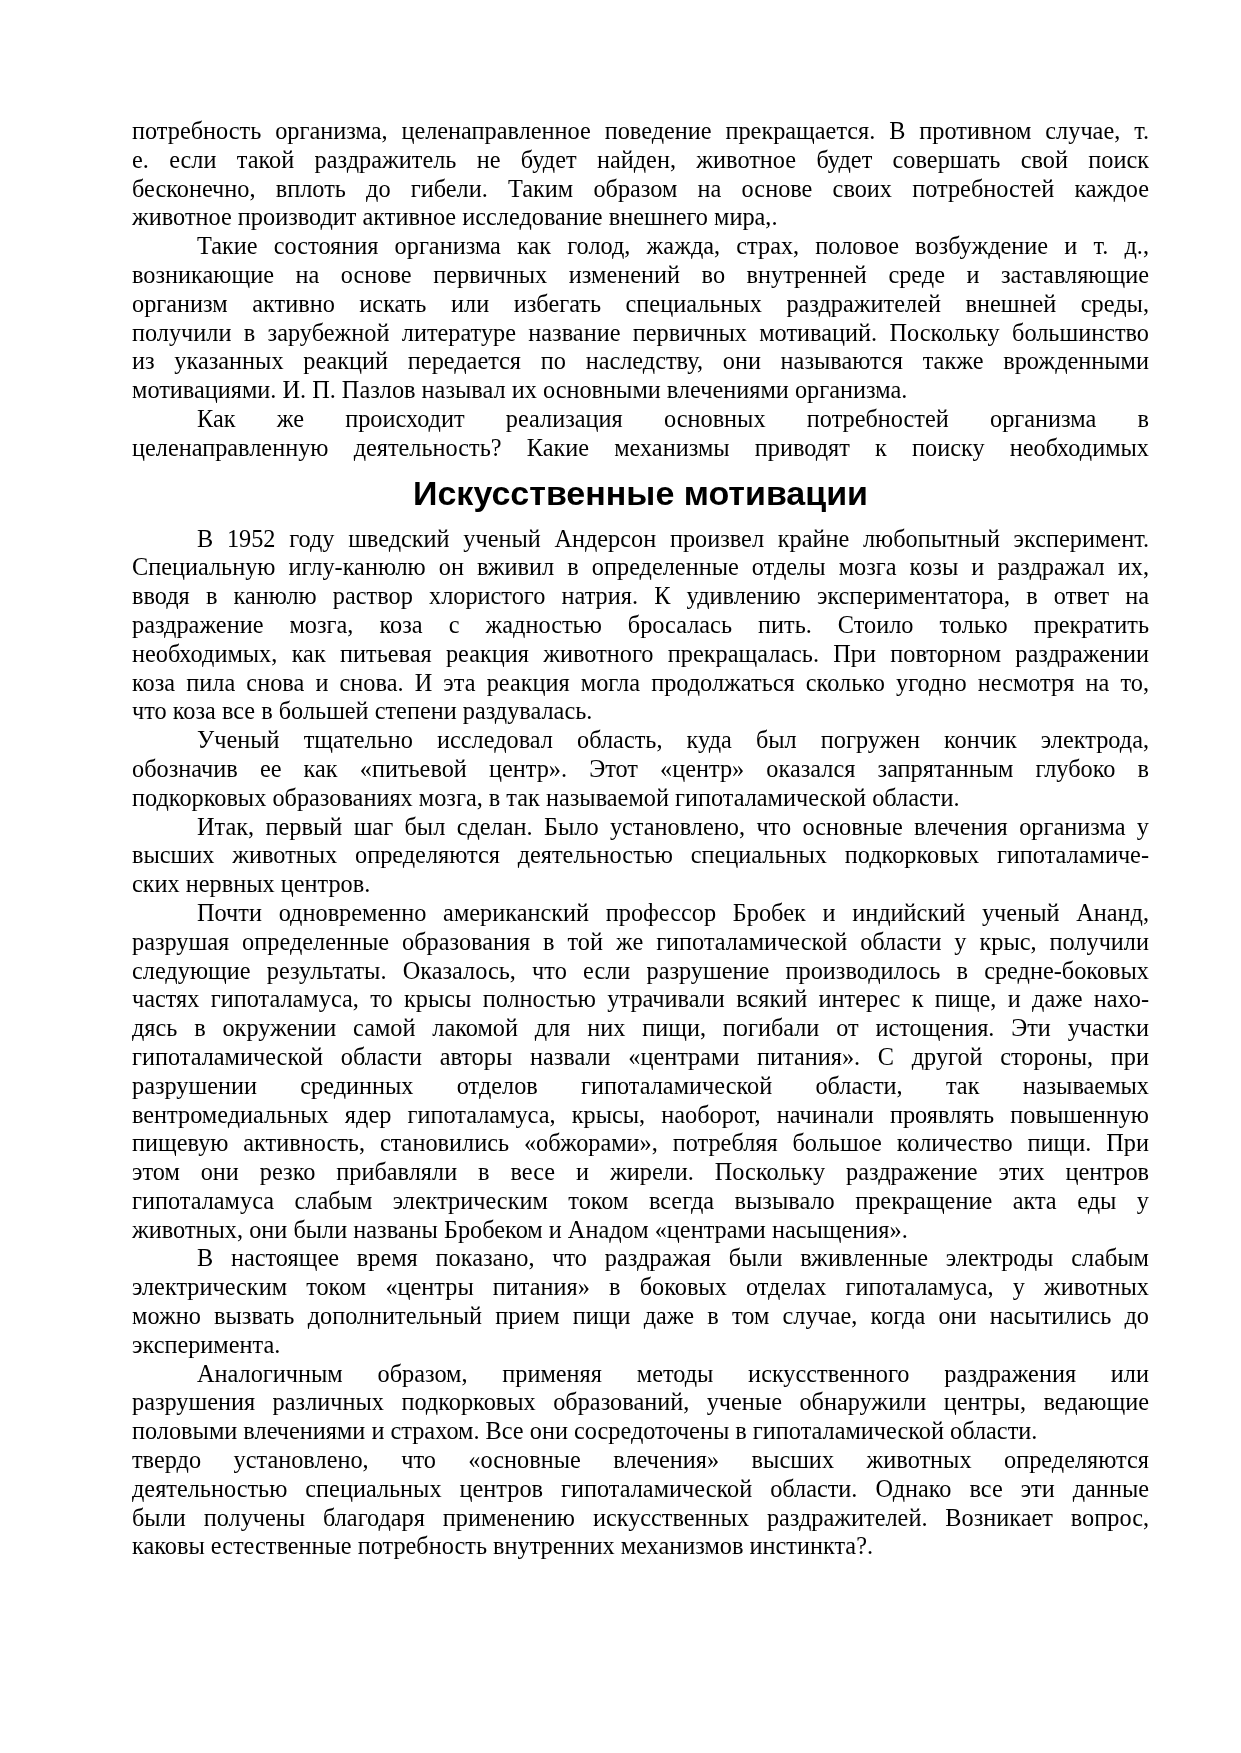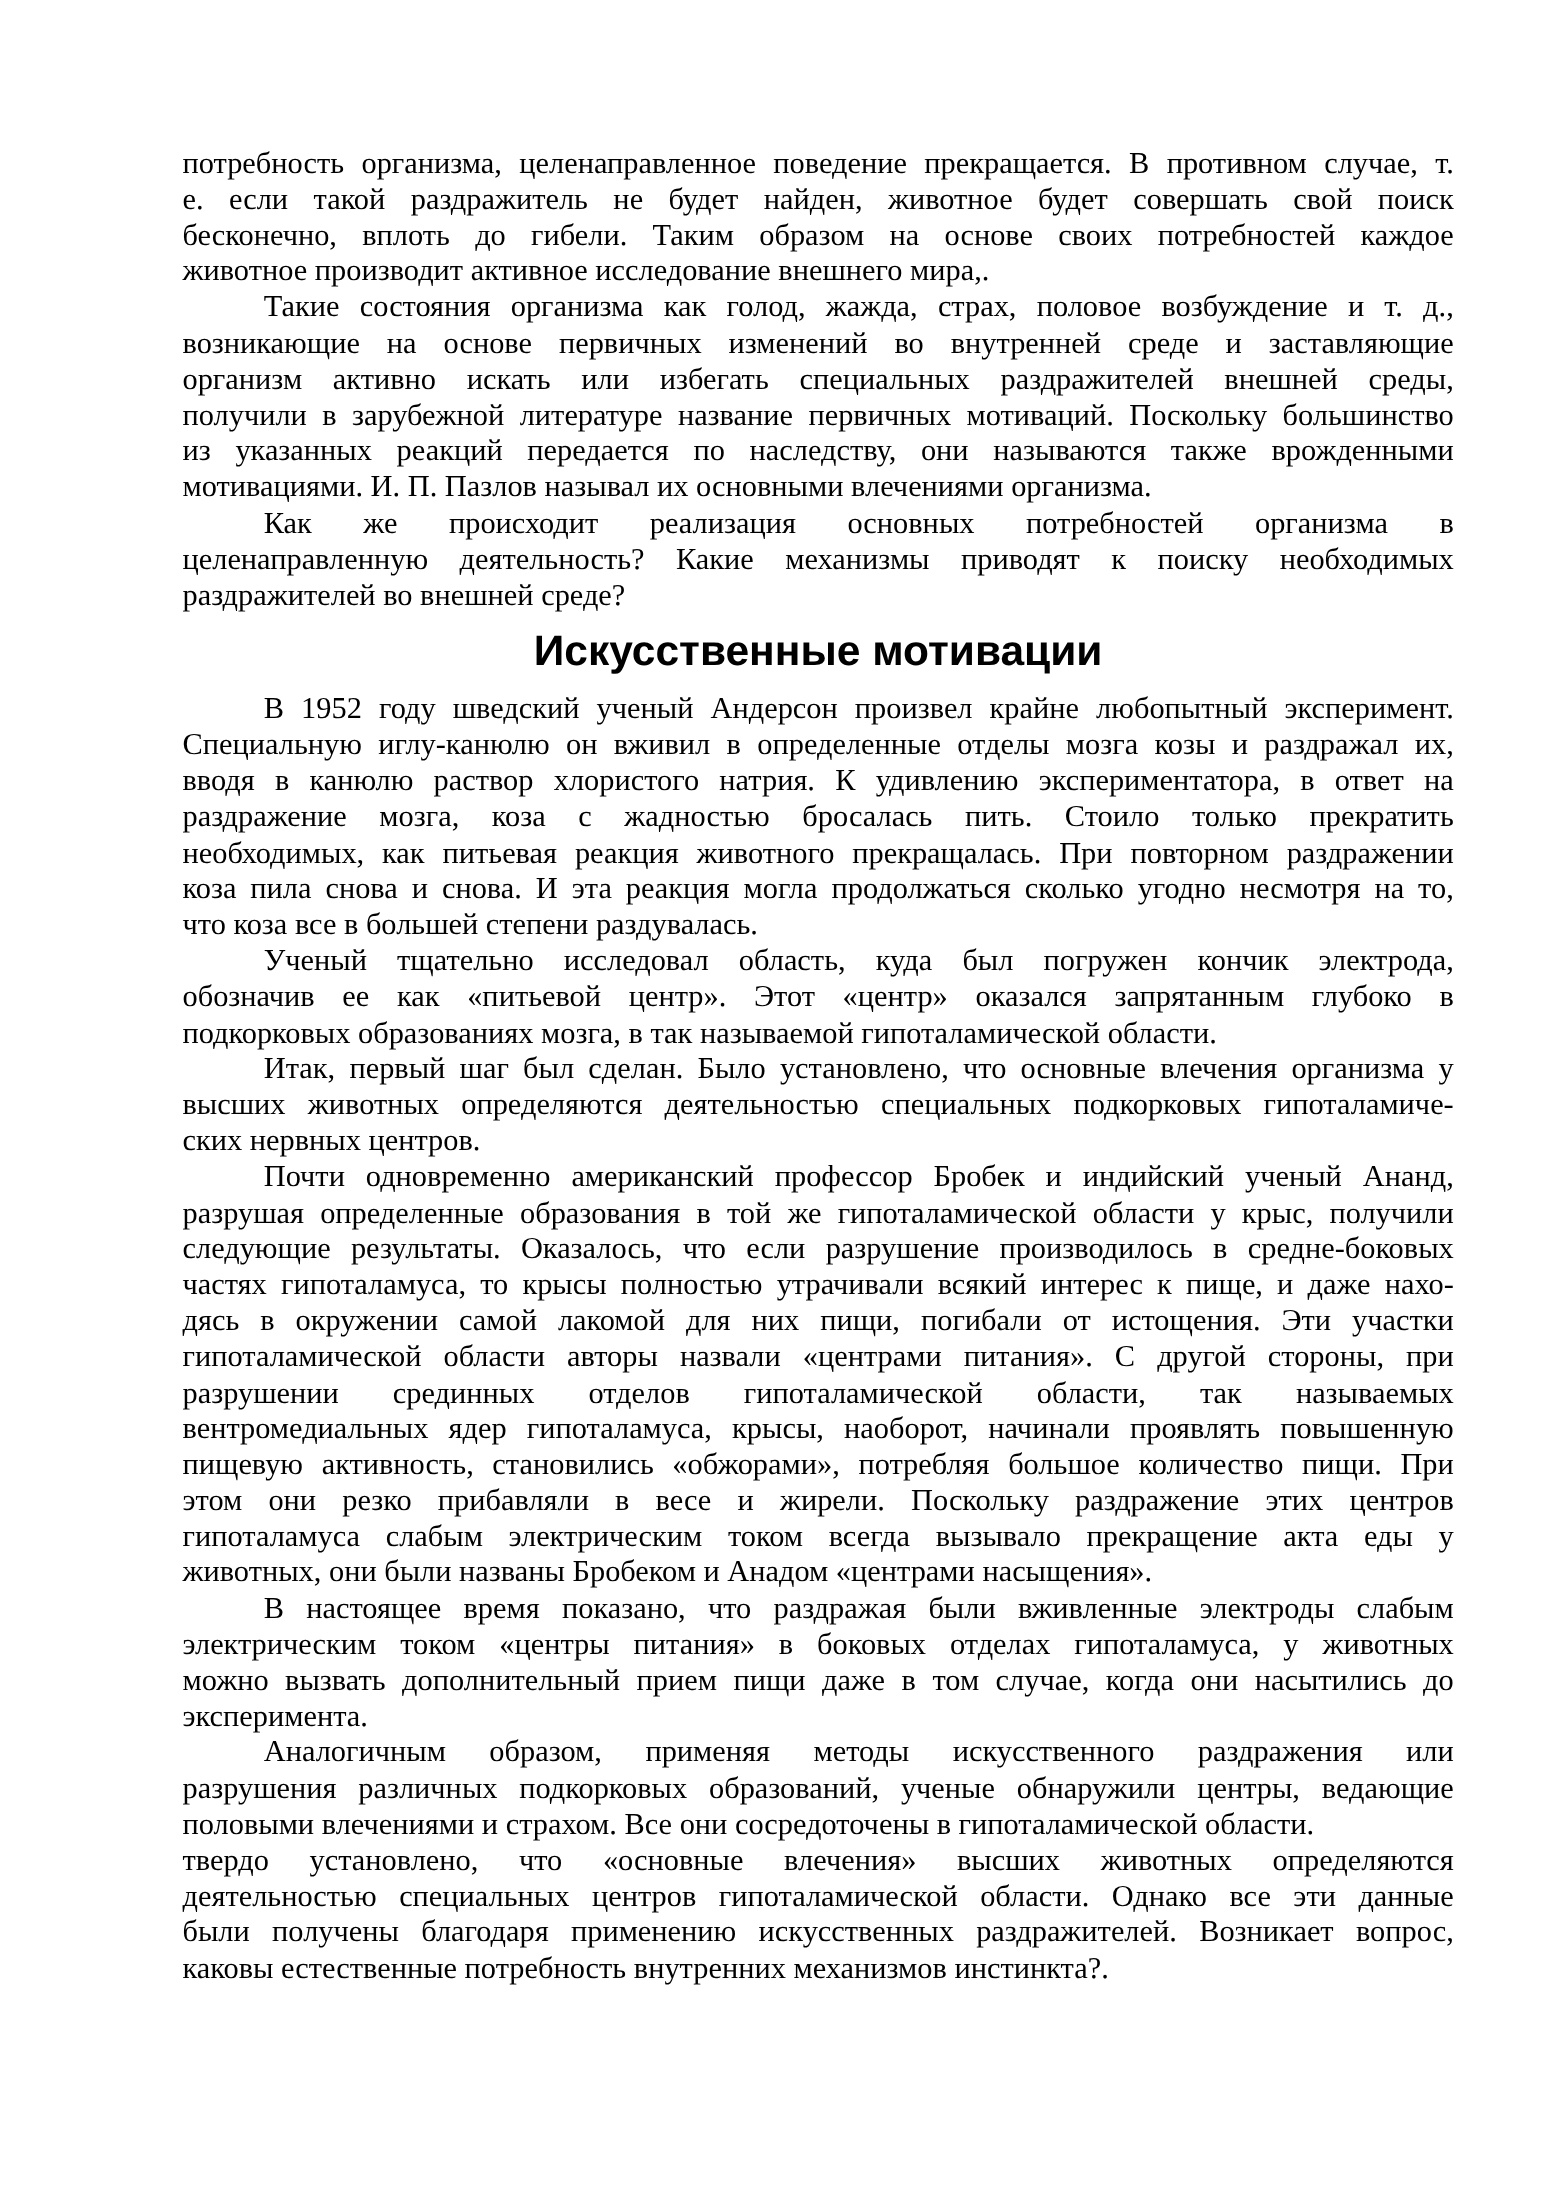--- a/index.html
+++ b/index.html
@@ -9,21 +9,21 @@
   }
   .page {
     position: relative;
     width: 1241px;
     height: 1753px;
     background: #ffffff;
     overflow: hidden;
   }
   .content {
     position: absolute;
-    left: 146px;
+    left: 132px;
     top: 117px;
     width: 1017px;
     font-family: "Liberation Serif", "DejaVu Serif", serif;
     font-size: 24.3px;
     line-height: 28.8px;
     color: #000000;
     -webkit-font-smoothing: antialiased;
   }
   .para { margin: 0; }
   .line {
@@ -63,21 +63,20 @@
         <div class="line indent">Такие состояния организма как голод, жажда, страх, половое возбуждение и т. д.,</div>
         <div class="line">возникающие на основе первичных изменений во внутренней среде и заставляющие</div>
         <div class="line">организм активно искать или избегать специальных раздражителей внешней среды,</div>
         <div class="line">получили в зарубежной литературе название первичных мотиваций. Поскольку большинство</div>
         <div class="line">из указанных реакций передается по наследству, они называются также врожденными</div>
         <div class="line last">мотивациями. И. П. Пазлов называл их основными влечениями организма.</div>
       </div>
       <div class="para">
         <div class="line indent">Как же происходит реализация основных потребностей организма в</div>
         <div class="line">целенаправленную деятельность? Какие механизмы приводят к поиску необходимых</div>
-        <div class="line last">раздражителей во внешней среде?</div>
       </div>
       <div class="heading">Искусственные мотивации</div>
       <div class="para">
         <div class="line indent">В 1952 году шведский ученый Андерсон произвел крайне любопытный эксперимент.</div>
         <div class="line">Специальную иглу-канюлю он вживил в определенные отделы мозга козы и раздражал их,</div>
         <div class="line">вводя в канюлю раствор хлористого натрия. К удивлению экспериментатора, в ответ на</div>
         <div class="line">раздражение мозга, коза с жадностью бросалась пить. Стоило только прекратить</div>
         <div class="line">необходимых, как питьевая реакция животного прекращалась. При повторном раздражении</div>
         <div class="line">коза пила снова и снова. И эта реакция могла продолжаться сколько угодно несмотря на то,</div>
         <div class="line last">что коза все в большей степени раздувалась.</div>

